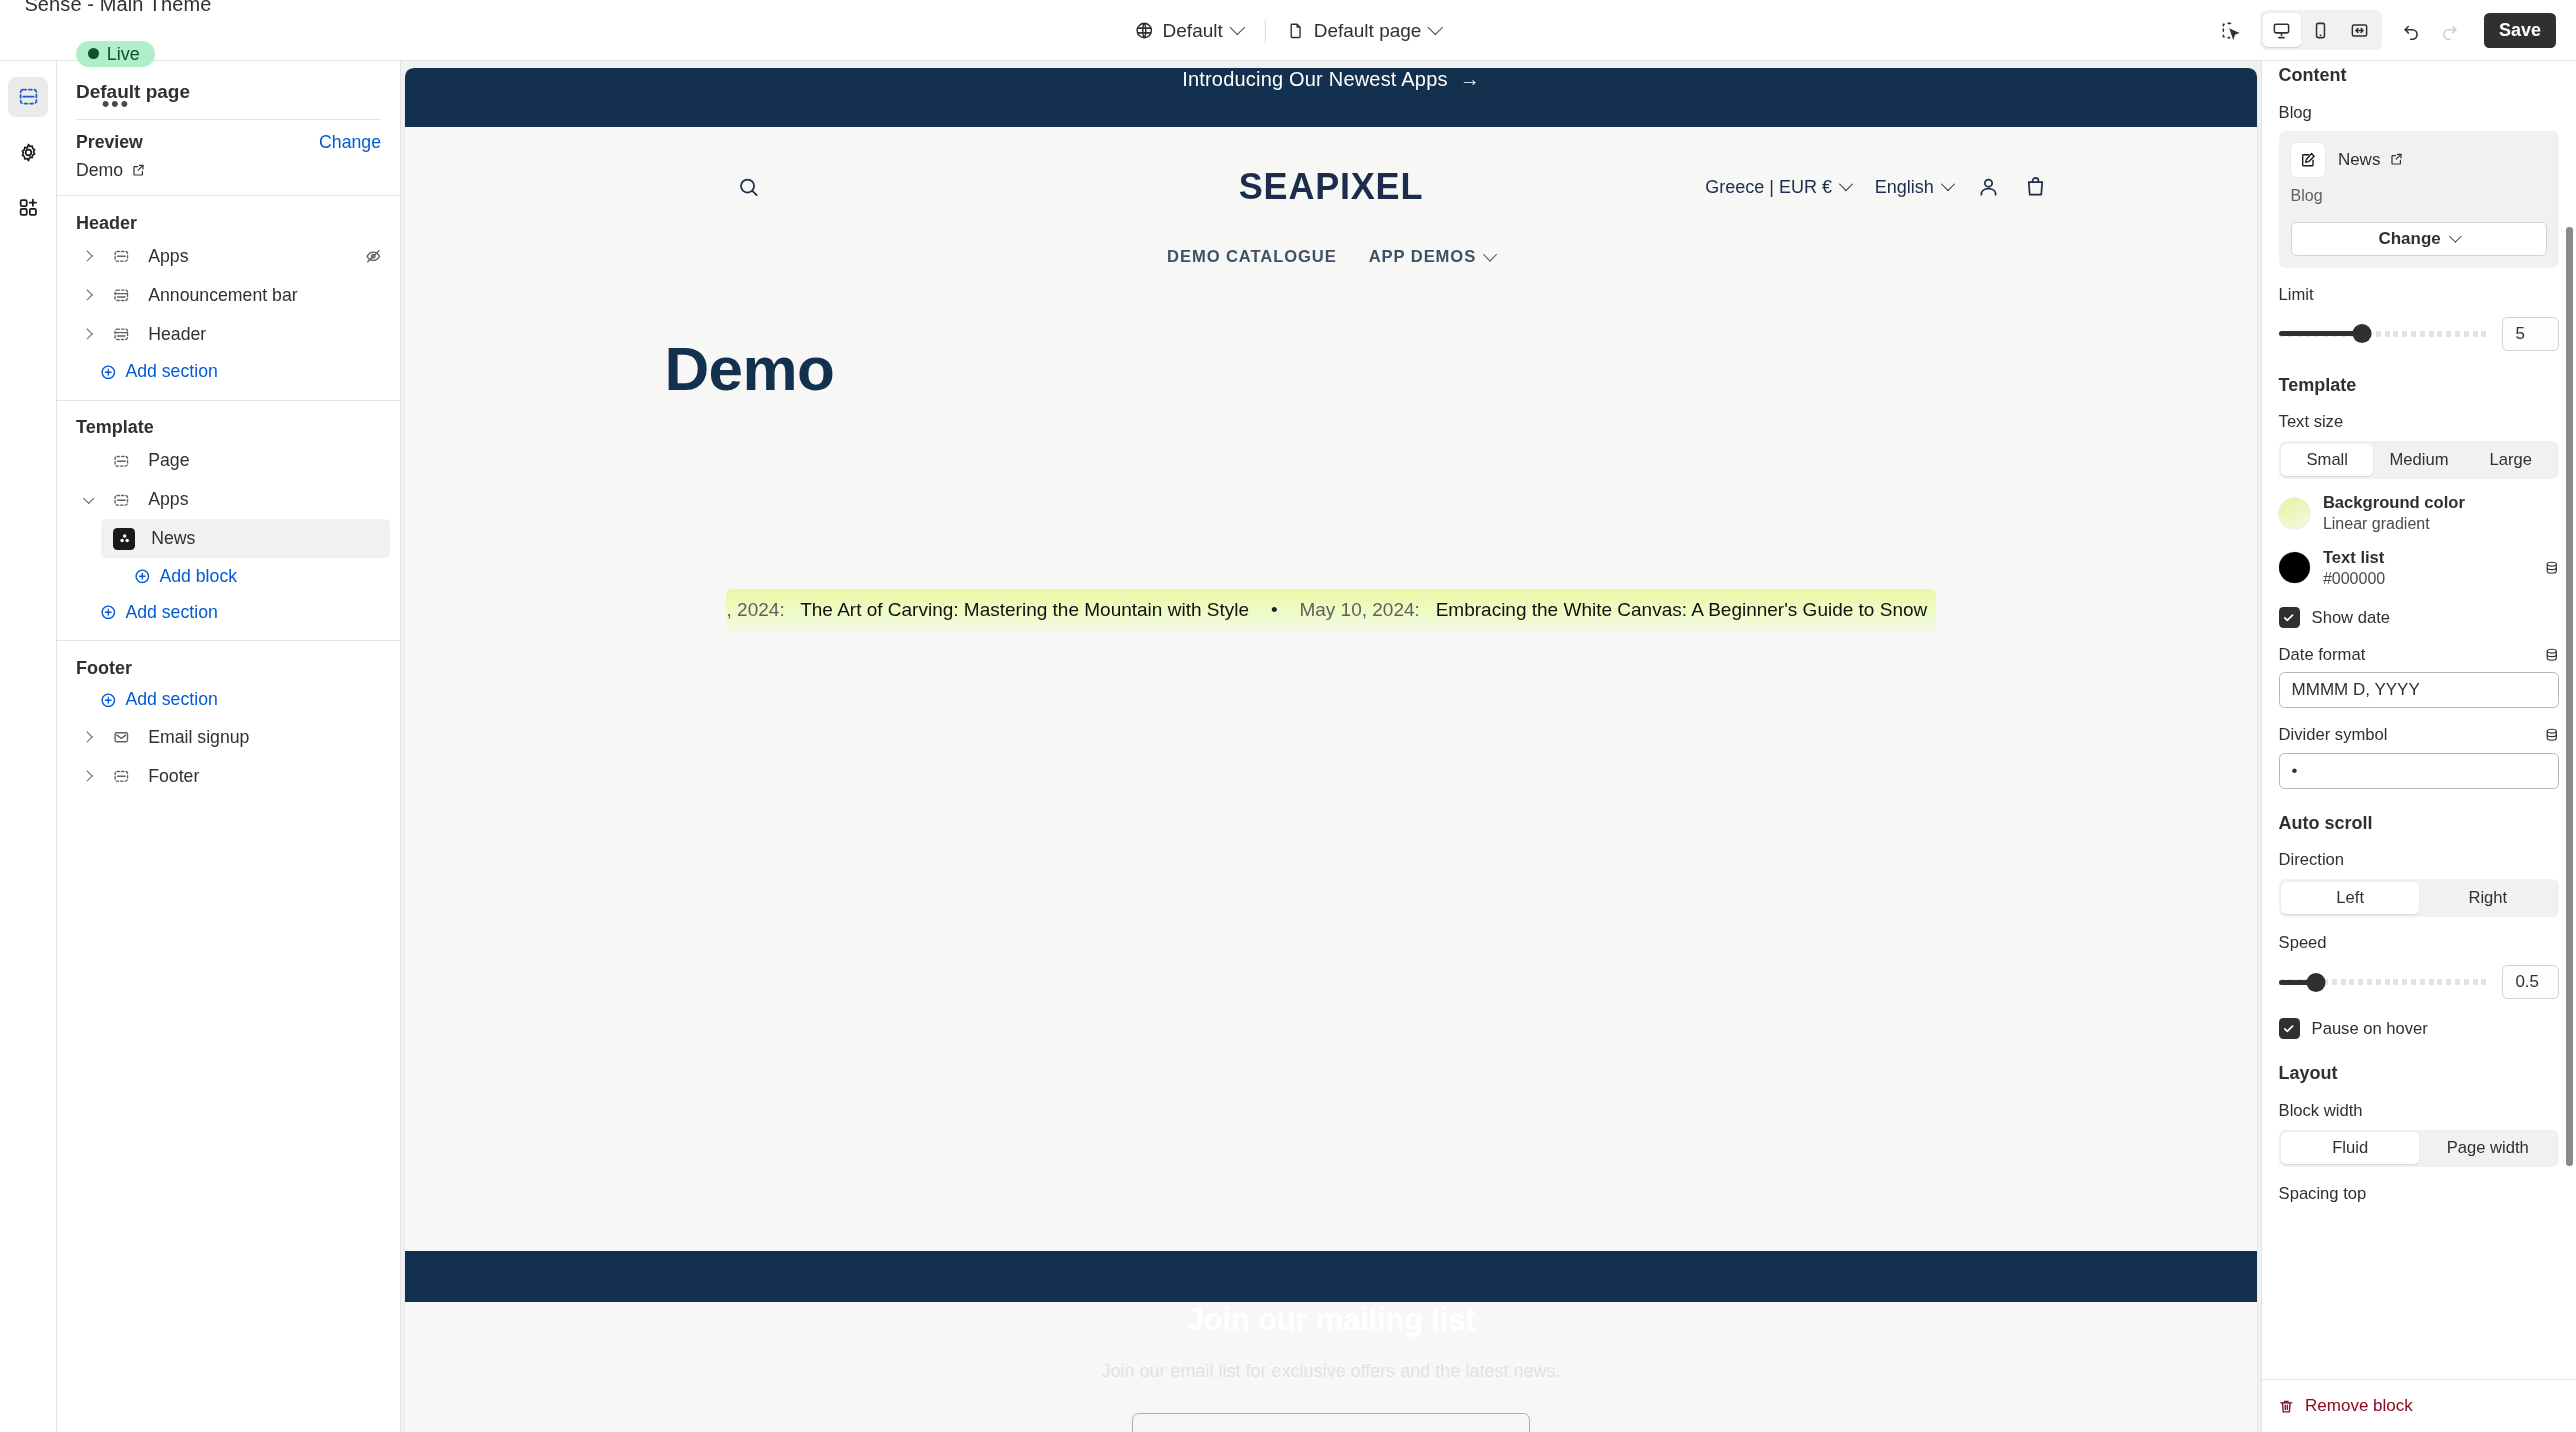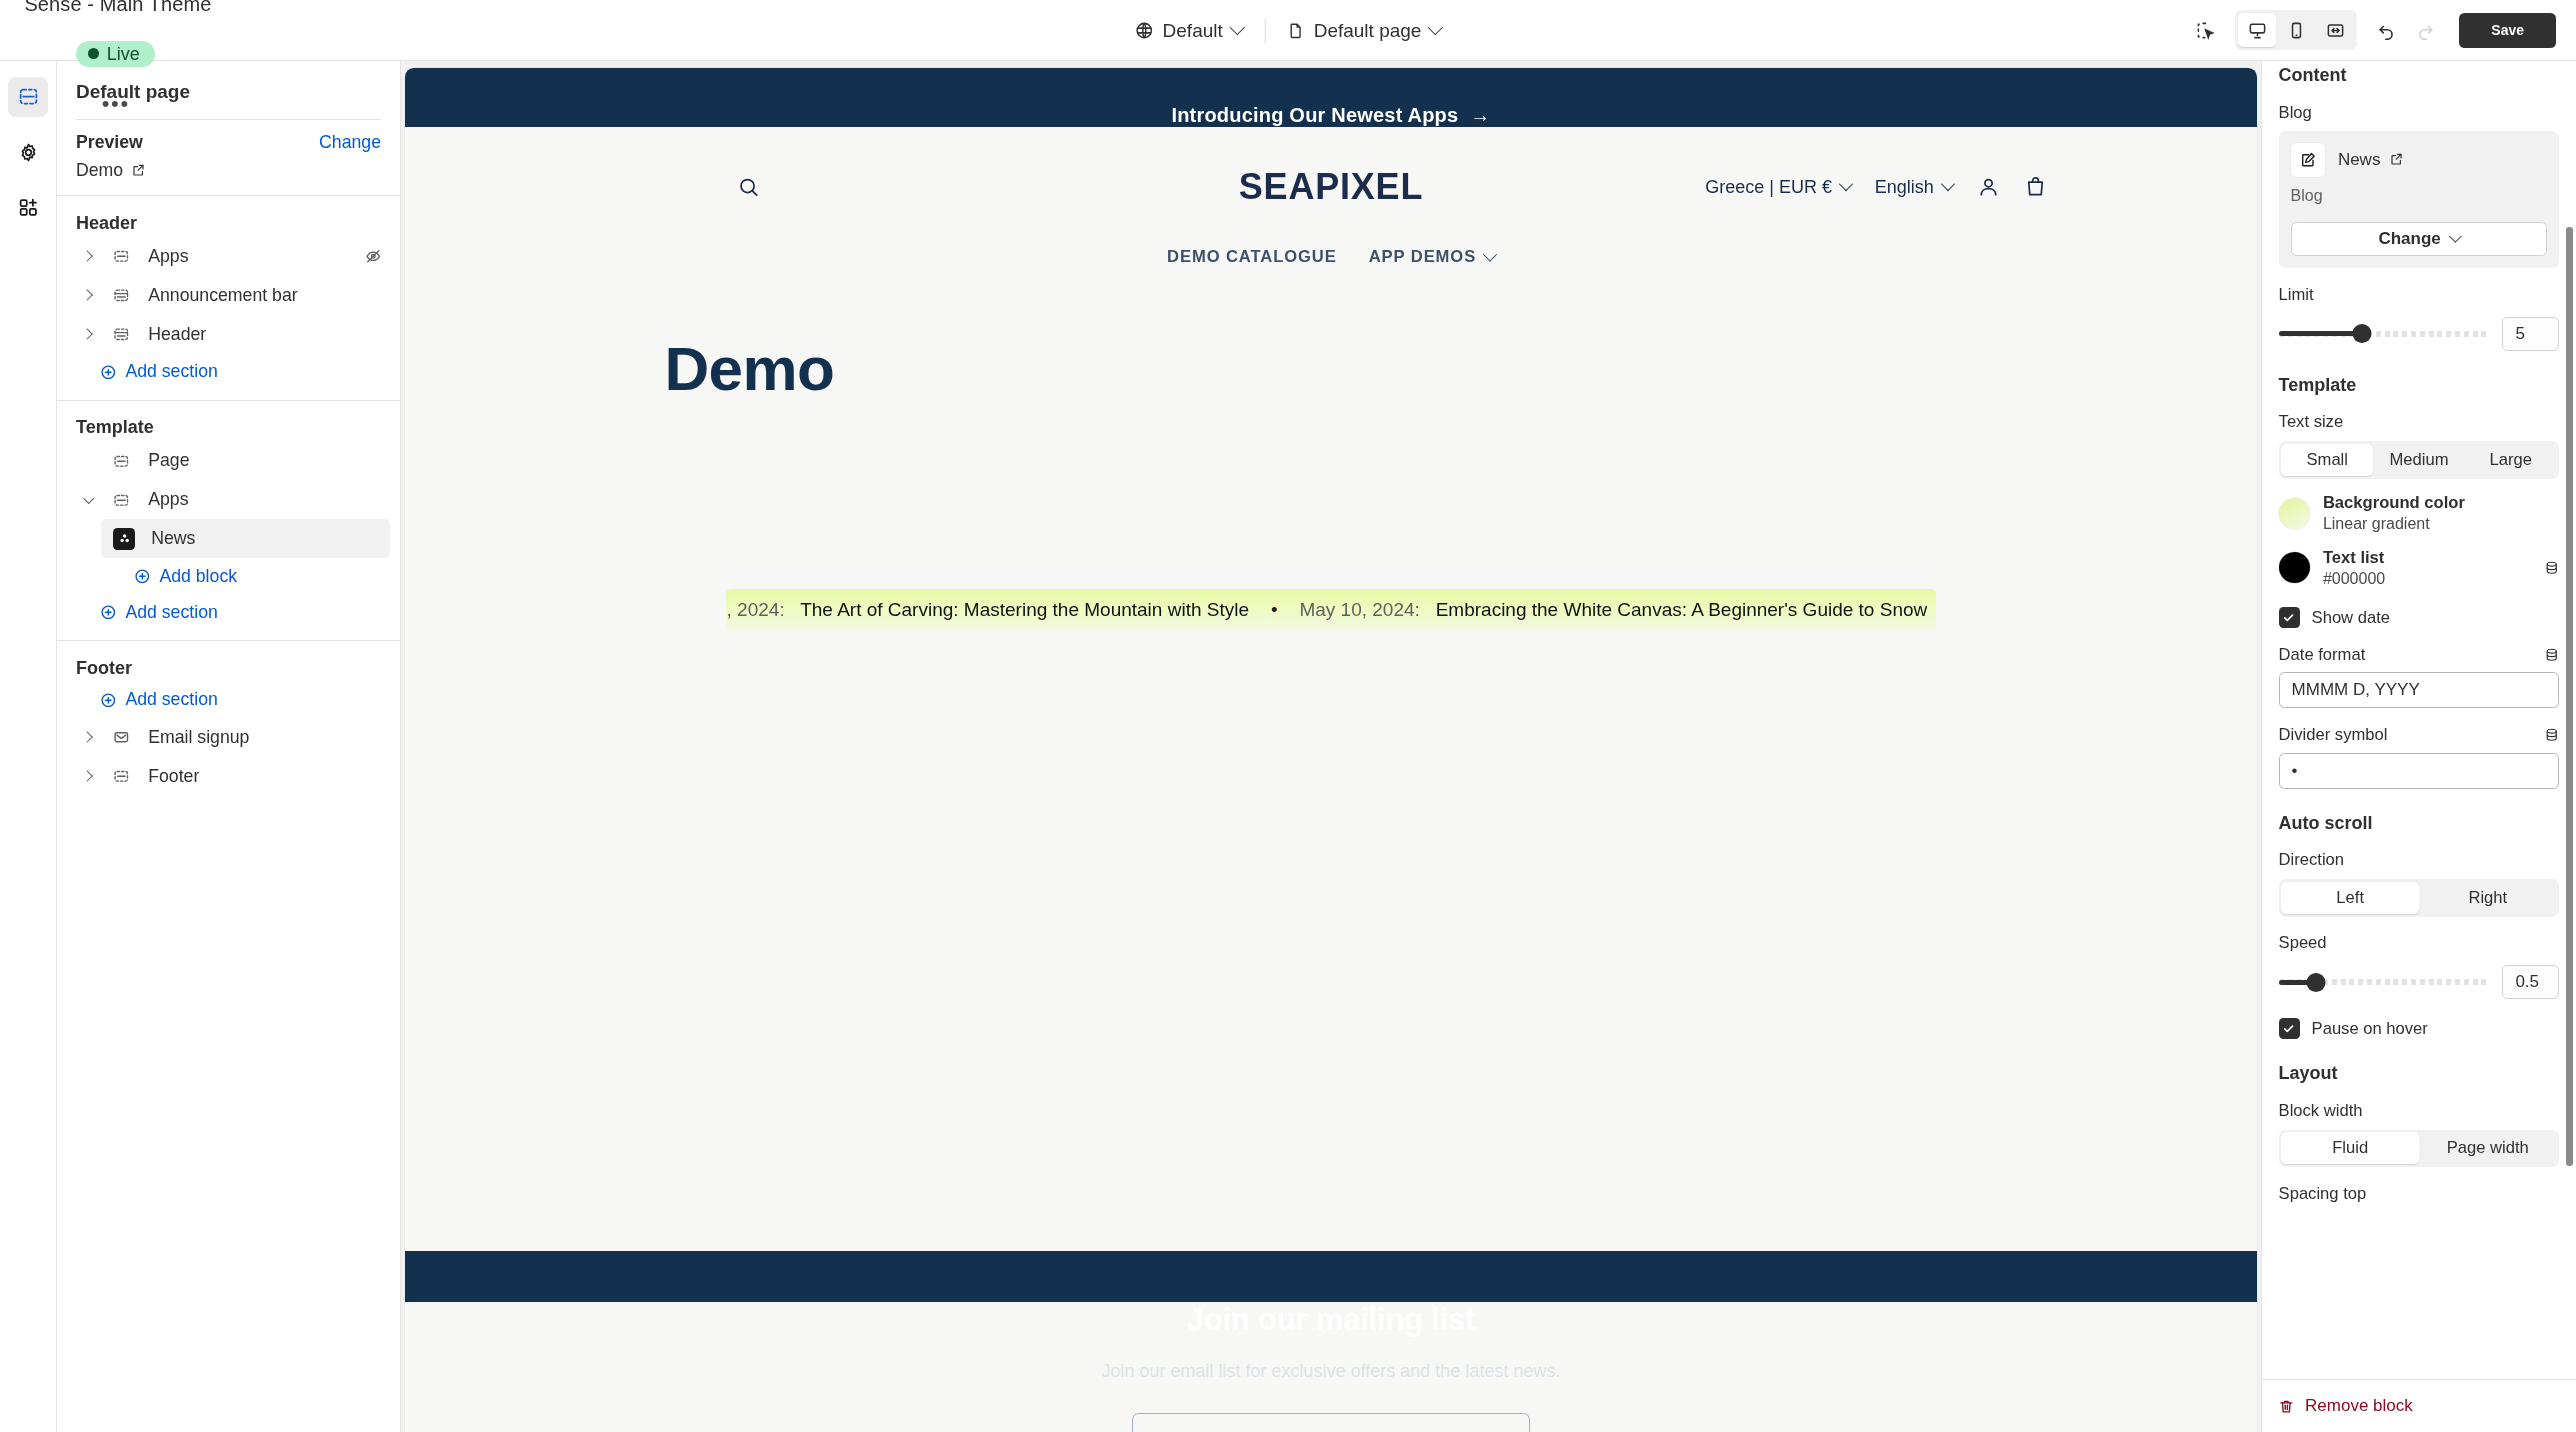--- a/index.html
+++ b/index.html
@@ -49,22 +49,22 @@
   .vdiv { width: 0.6px; height: 24px; background: #d9d9d9; margin: 0 10px; }
   .chev { display: inline-block; width: 11px; height: 11px; border-right: 1.9px solid #4a4a4a; border-bottom: 1.9px solid #4a4a4a; transform: rotate(45deg) translate(-2.2px,-2.2px); }
 
   .tb-right { margin-left: auto; display: flex; align-items: center; gap: 5.5px; }
   .device-group { display: flex; align-items: center; background: #f1f1f1; border-radius: 6.6px; padding: 2.8px; gap: 1.1px; margin: 0 7.7px; }
   .device-btn { width: 38px; height: 34px; border-radius: 5px; display: flex; align-items: center; justify-content: center; cursor: pointer; }
   .device-btn.active { background: #ffffff; box-shadow: 0 0.6px 1.1px rgba(0,0,0,.14); }
   .save-btn {
     background: #303030; color: #ffffff;
     border: none; border-radius: 5.5px;
-    padding: 0 32px; height: 35px;
-    font-size: 14px; font-weight: 600; cursor: pointer;
+    padding: 0 15px; height: 35px;
+    font-size: 18px; font-weight: 600; cursor: pointer;
     margin-left: 12px;
   }
 
   
   .bodyrow { flex: 1; display: flex; min-height: 0; }
 
   
   .rail {
     width: 57px; flex: 0 0 57px;
     background: #fff; border-right: 0.6px solid #e3e3e3;
@@ -112,22 +112,22 @@
   .canvas { flex: 1; background: #f1f1f1; padding: 6.6px 4.4px 0 4.4px; min-width: 0; overflow: hidden; }
   .frame {
     width: 100%; height: 100%;
     background: #f7f7f5;
     border-radius: 8.8px 8.8px 0 0;
     overflow: hidden; position: relative;
     box-shadow: 0 0 0 0.6px rgba(0,0,0,.05);
   }
   .ann-bar {
     background: #14304f; color: #ffffff;
-    height: 59px; display: flex; align-items: flex-end; justify-content: center;
-    font-size: 20px; font-weight: 700; letter-spacing: 0.2px; gap: 12px;
+    height: 59px; display: flex; align-items: flex-start; justify-content: center;
+    font-size: 20px; font-weight: 400; letter-spacing: 0.2px; gap: 12px;
   }
   .store-head {
     height: 120px; display: flex; align-items: center; position: relative; padding: 0 33px;
   }
   .sh-search { position: absolute; left: 332px; top: 50%; transform: translateY(-50%); cursor: pointer; }
   .sh-logo {
     position: absolute; left: 50%; top: 50%; transform: translate(-50%,-50%);
     font-size: 36px; font-weight: 800; color: #1c2c4c; letter-spacing: 0.8px;
   }
   .sh-right { position: absolute; right: 210px; top: 50%; transform: translateY(-50%); display: flex; align-items: center; gap: 24px; }

